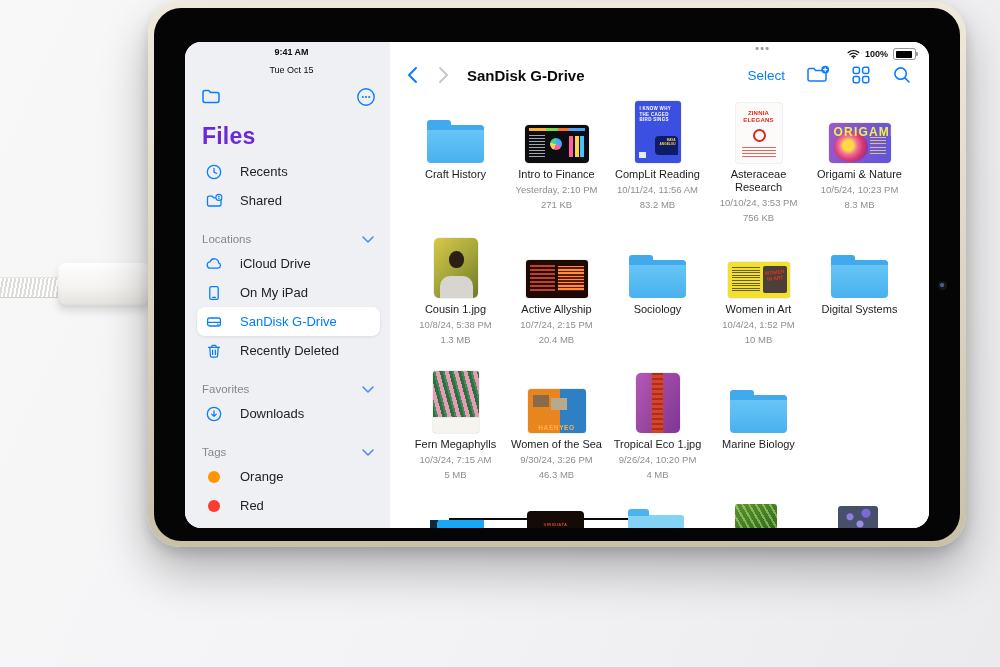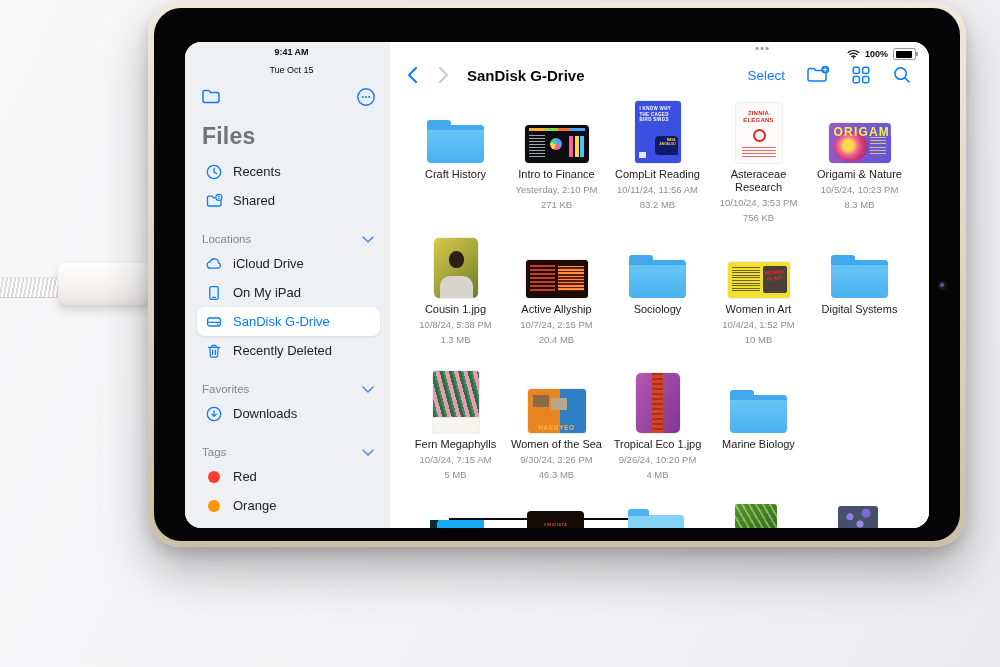--- a/index.html
+++ b/index.html
@@ -29,22 +29,22 @@
   .status-right{position:absolute;top:6px;right:13px;display:flex;align-items:center;gap:5px;font-size:9px;font-weight:600;color:#0b0b0c;}
   .battery{position:relative;width:21px;height:10px;border:1px solid rgba(0,0,0,.4);border-radius:2.5px;}
   .battery i{position:absolute;left:1.5px;top:1.5px;bottom:1.5px;width:16.5px;background:#000;border-radius:1px;}
   .battery b{position:absolute;right:-3px;top:2.8px;width:1.8px;height:4px;background:rgba(0,0,0,.4);border-radius:0 1px 1px 0;}
   .win-dots{position:absolute;left:372px;top:5px;transform:translateX(-50%);display:flex;gap:2.5px;}
   .win-dots i{width:2.6px;height:2.6px;border-radius:50%;background:#9a9aa0;}
 
   
   .sidebar{width:205px;min-width:205px;background:#eff0f4;box-sizing:border-box;padding:0 10px 0 12px;position:relative;}
   .sb-head{display:flex;justify-content:space-between;align-items:center;margin-top:11px;padding:0 3px;}
-  .sb-title{font-size:23px;font-weight:700;color:#737373;margin:11px 0 7px 5px;letter-spacing:.2px;}
-  .srow{display:flex;align-items:center;gap:10px;height:29px;padding:0 8px;border-radius:8px;font-size:13px;color:#222226;}
+  .sb-title{font-size:23px;font-weight:700;color:#6d28d9;margin:11px 0 7px 5px;letter-spacing:.2px;}
+  .srow{display:flex;align-items:center;gap:17px;height:29px;padding:0 8px;border-radius:8px;font-size:13px;color:#222226;}
   .srow.selected{background:#fff;color:#007aff;font-weight:500;box-shadow:0 1px 3px rgba(0,0,0,.09);}
   .shead{display:flex;justify-content:space-between;align-items:center;height:20px;margin-top:14px;padding:0 6px 0 5px;font-size:11.5px;color:#86868c;}
   .tagdot{width:12px;height:12px;border-radius:50%;margin:0 3px;}
   .sic{width:18px;min-width:18px;height:18px;display:block;}
 
   
   .content{flex:1;position:relative;background:#fff;}
   .navbar{position:absolute;top:19px;left:0;right:0;height:28px;display:flex;align-items:center;padding:0 17px;}
   .nav-title{font-size:15px;font-weight:700;color:#0b0b0c;margin-left:18px;}
   .nav-right{margin-left:auto;display:flex;align-items:center;gap:21px;}
@@ -257,26 +257,26 @@
             <span>Downloads</span>
           </div>
 
           <div class="shead">
             <span>Tags</span>
             <svg width="12" height="7" viewBox="0 0 12 7">
                 <polyline points="1,1 6,6 11,1" fill="none" stroke="#4d8df6" stroke-width="1.6" stroke-linecap="round" stroke-linejoin="round"></polyline>
               </svg>
           </div>
           <div class="srow">
+            <span class="tagdot" style="background:#ff9500"></span>
+            <span>Orange</span>
+          </div>
+          <div class="srow">
             <span class="tagdot" style="background:#ff3b30"></span>
             <span>Red</span>
-          </div>
-          <div class="srow">
-            <span class="tagdot" style="background:#ff9500"></span>
-            <span>Orange</span>
           </div>
           <div class="srow">
             <span class="tagdot" style="background:#ffcc00"></span>
             <span>Yellow</span>
           </div>
 
         </aside>
 
         <main class="content">
 

